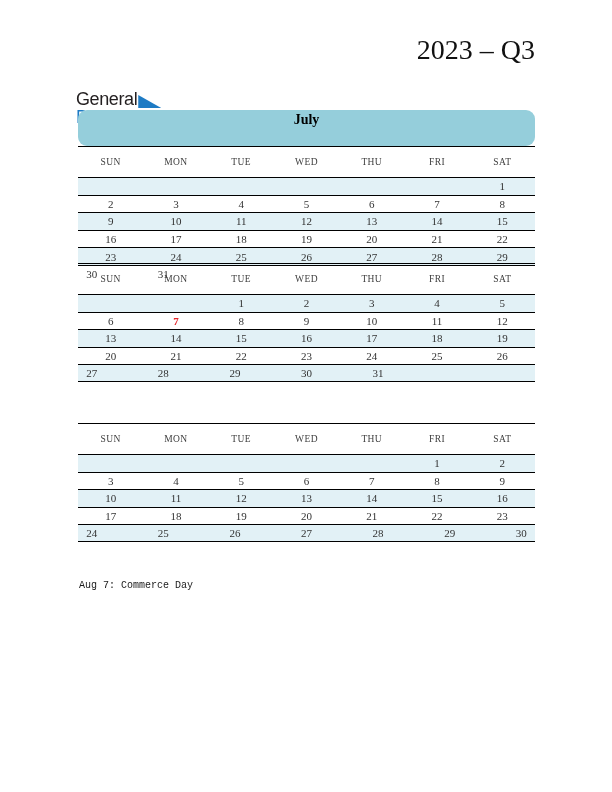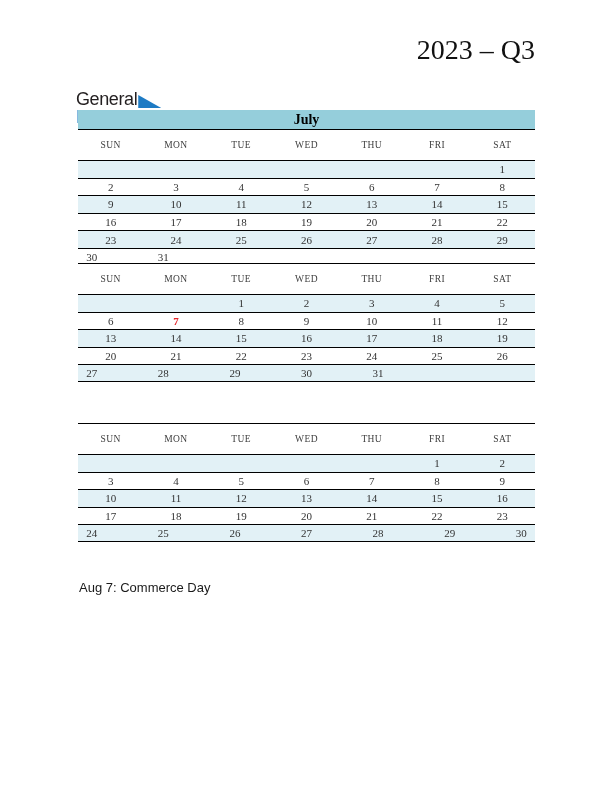--- a/index.html
+++ b/index.html
@@ -51,23 +51,23 @@
 
   
   .month{
     position:absolute;left:78px;width:457px;
   }
   .month:nth-of-type(1){top:110px;}
   .month:nth-of-type(2){top:263px;}
   .month:nth-of-type(3){top:423px;}
 
   .month-title{
-    height:19px;line-height:19px;
+    height:36px;line-height:19px;
     background:var(--accent);
-    text-align:center;font-weight:bold;font-size:14px;color:#000;
+    text-align:center;font-weight:bold;font-size:14px;color:#000;border-radius:9px;
   }
   .row{
     display:grid;grid-template-columns:repeat(7,1fr);
     align-items:center;
   }
   .dow-row{
     height:31px;
     border-top:1px solid var(--line);
   }
   .dow-cell{
@@ -81,22 +81,22 @@
   .week.no-bottom:last-child{border-bottom:none;}
   .week.shaded{background:var(--rowfill);}
   .day{
     font-size:11px;color:#333;text-align:center;
   }
   .day.holiday{color:var(--holiday);font-weight:bold;}
 
   
   #footnote{
     position:absolute;left:79px;top:580px;
-    font-family:Liberation Sans, sans-serif;
-    font-size:13px;color:#1a1a1a;
+    font-family:Liberation Mono, monospace;
+    font-size:10px;color:#1a1a1a;
   }
 </style>
 </head>
 <body>
 
 <div id="page">
 
   <div id="logo">
     <div class="logo-row1">
       <span class="logo-general">General</span>

